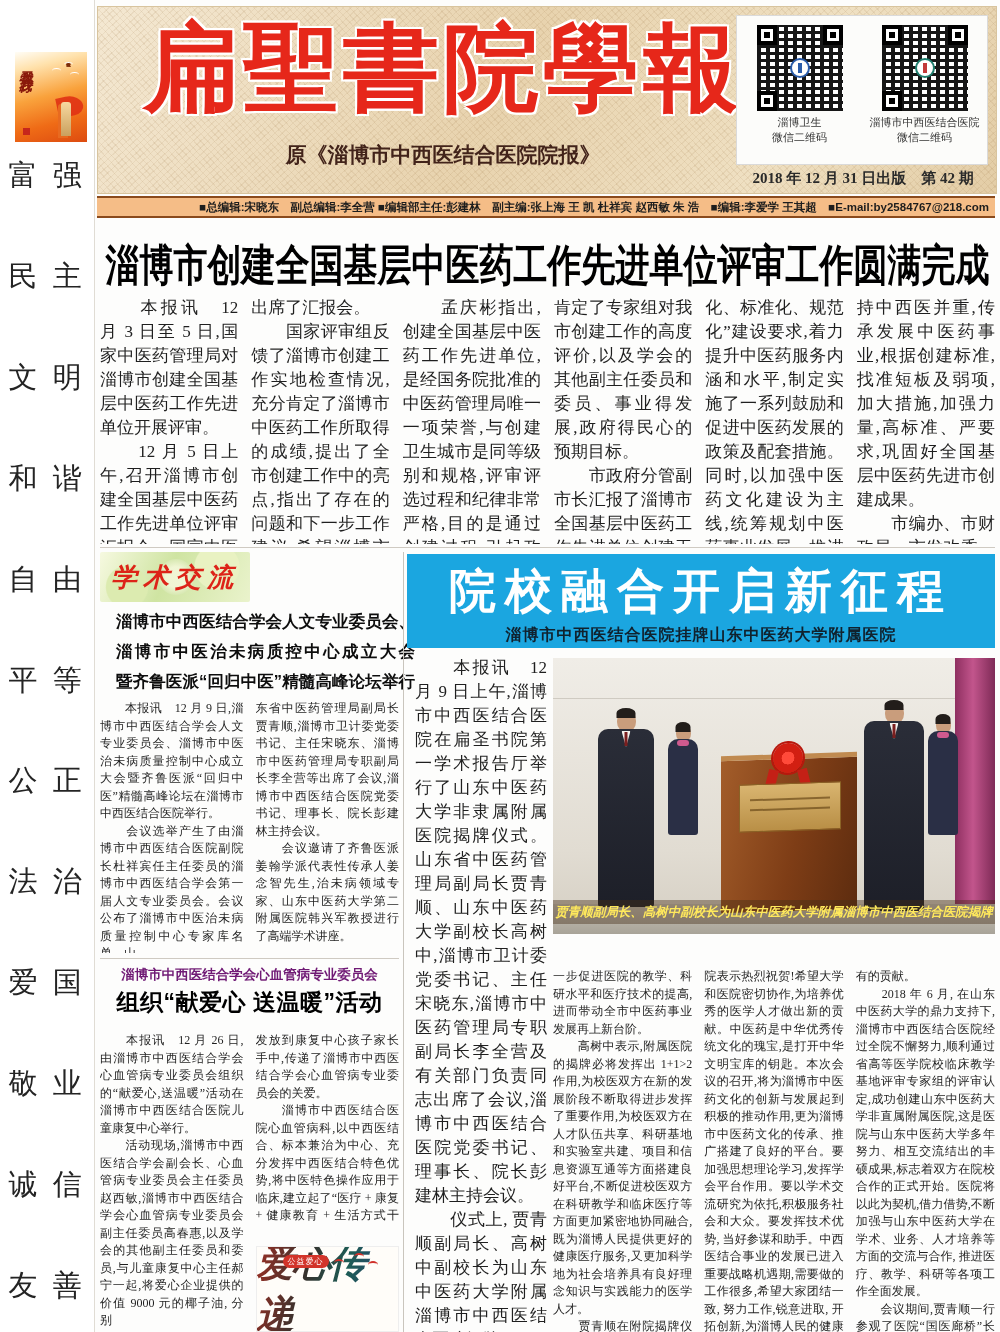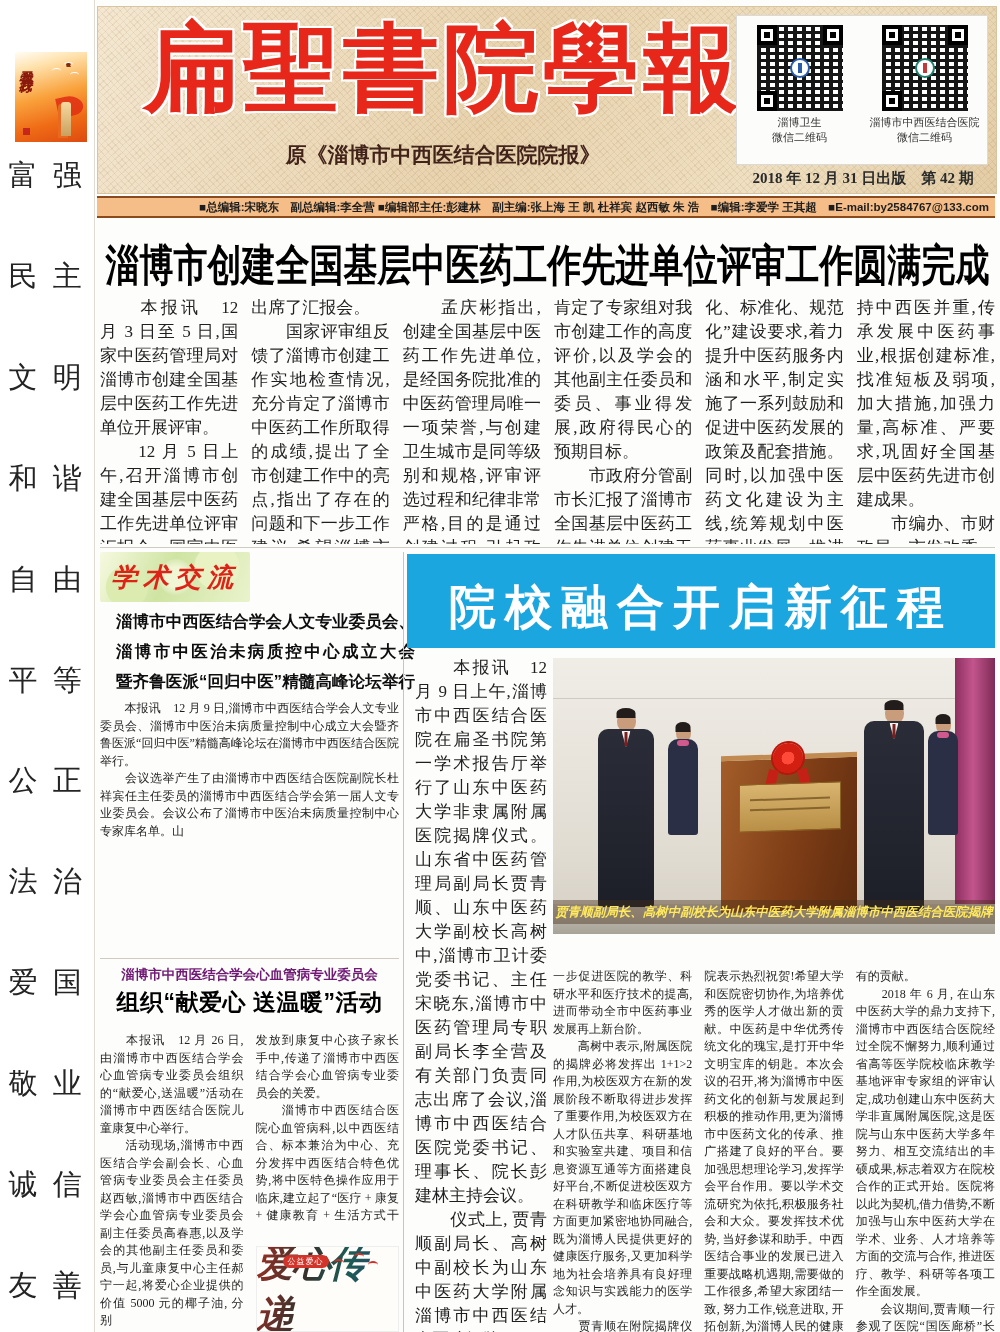--- a/index.html
+++ b/index.html
@@ -98,21 +98,21 @@
     background:linear-gradient(100deg,#9c2f24 0%,#35322e 35%,#1d5c55 60%,#28456f 85%);
     -webkit-background-clip:text;background-clip:text;color:transparent;}
   .love-badge{position:absolute;left:26px;top:8px;background:#d2342a;color:#fff;font-size:8px;
     border-radius:8px;padding:1px 5px;letter-spacing:1px;}
   .rbird{position:absolute;width:10px;height:6px;border-top:2px solid #d0302a;border-radius:50%;}
   .rb1{right:34px;top:6px;} .rb2{right:54px;top:12px;} .rb3{right:20px;top:14px;}
 
   
   .vdivider{left:403px;top:552px;width:1px;height:780px;background:#c9c5bd;}
   .banner{left:407px;top:554px;width:588px;height:94px;background:#1ba6e0;text-align:center;overflow:hidden;}
-  .banner-title{margin-top:22px;font-size:47px;font-weight:900;color:#fff;letter-spacing:9px;
+  .banner-title{margin-top:6px;font-size:47px;font-weight:900;color:#fff;letter-spacing:9px;
     font-family:"Liberation Sans","DejaVu Sans",sans-serif;white-space:nowrap;}
   .banner-sub{margin-top:2px;font-size:16px;font-weight:bold;color:#10222e;letter-spacing:1px;}
   .banner-col1{left:415px;top:656px;width:132px;height:676px;}
 
   
   .photo{left:553px;top:658px;width:442px;height:276px;overflow:hidden;background:#e7e3db;}
   .p-wall{left:0;top:0;width:100%;height:100%;background:linear-gradient(#f0ede7 0%,#e1dcd2 70%,#d4cec2 100%);}
   .p-wall-line{left:0;top:40px;width:100%;height:1px;background:rgba(120,110,95,.25);}
   .p-curtain{right:0;top:0;width:40px;height:100%;
     background:linear-gradient(90deg,#8e2f60,#c2558c 45%,#7e2a56);}
@@ -192,21 +192,21 @@
         <span class="qr-logo logo-teal"></span>
       </div>
       <div class="qr-label">淄博市中西医结合医院
 微信二维码</div>
     </div>
   </div>
   <div class="abs issue-line">2018 年 12 月 31 日出版　第 42 期</div>
 </div>
 
 <div class="abs editors-bar">
-  <span>■总编辑:宋晓东　副总编辑:李全营 ■编辑部主任:彭建林　副主编:张上海 王 凯 杜祥宾 赵西敏 朱 浩　■编辑:李爱学 王其超　■E-mail:by2584767@133.com</span>
+  <span>■总编辑:宋晓东　副总编辑:李全营 ■编辑部主任:彭建林　副主编:张上海 王 凯 杜祥宾 赵西敏 朱 浩　■编辑:李爱学 王其超　■E-mail:by2584767@218.com</span>
 </div>
 
 <div class="abs lead-headline">淄博市创建全国基层中医药工作先进单位评审工作圆满完成</div>
 <div class="abs cols lead-cols">
   <div class="body-text">　　本报讯　12 月 3 日至 5 日,国家中医药管理局对淄博市创建全国基层中医药工作先进单位开展评审。
 　　12 月 5 日上午,召开淄博市创建全国基层中医药工作先进单位评审汇报会。国家中医药管理局医政司副巡视员孟庆彬及评审专家组成员参加了汇报会,山东省中医药管理局局长孙春玲、副局长贾青顺,市政府分管副市长、副秘书长</div>
   <div class="body-text">出席了汇报会。
 　　国家评审组反馈了淄博市创建工作实地检查情况,充分肯定了淄博市中医药工作所取得的成绩,提出了全市创建工作中的亮点,指出了存在的问题和下一步工作建议,希望淄博市进一步加大工作力度,不断提升基层中医药服务能力和水平,持续巩固创建成果,为淄博人民提供更优质的中医药服务保障。</div>
   <div class="body-text">　　孟庆彬指出,创建全国基层中医药工作先进单位,是经国务院批准的中医药管理局唯一一项荣誉,与创建卫生城市是同等级别和规格,评审评选过程和纪律非常严格,目的是通过创建过程,引起政府及各部门对中医药的更好重视,出台更好的政策,推动基层中医药工作再上一个新台阶,为人民群众提供更多更好的中医药优质服务。孟庆彬充分</div>
   <div class="body-text">肯定了专家组对我市创建工作的高度评价,以及学会的其他副主任委员和委员、事业得发展,政府得民心的预期目标。
@@ -220,46 +220,49 @@
 <div class="academic-badge">
   <span class="academic-badge-leaf"></span>
   <span class="academic-badge-text">学术交流</span>
 </div>
 <div class="abs academic-headline">淄博市中西医结合学会人文专业委员会、
 淄博市中医治未病质控中心成立大会
 暨齐鲁医派“回归中医”精髓高峰论坛举行</div>
 <div class="abs cols academic-cols">
   <div class="body-text small-text">　　本报讯　12 月 9 日,淄博市中西医结合学会人文专业委员会、淄博市中医治未病质量控制中心成立大会暨齐鲁医派“回归中医”精髓高峰论坛在淄博市中西医结合医院举行。
 　　会议选举产生了由淄博市中西医结合医院副院长杜祥宾任主任委员的淄博市中西医结合学会第一届人文专业委员会。会议公布了淄博市中医治未病质量控制中心专家库名单。山</div>
+  <div class="body-text small-text">东省中医药管理局副局长贾青顺,淄博市卫计委党委书记、主任宋晓东、淄博市中医药管理局专职副局长李全营等出席了会议,淄博市中西医结合医院党委书记、理事长、院长彭建林主持会议。
+　　会议邀请了齐鲁医派姜翰学派代表性传承人姜念智先生,治未病领域专家、山东中医药大学第二附属医院韩兴军教授进行了高端学术讲座。</div>
 </div>
 <div class="abs rule" style="left:100px;top:958px;width:299px;height:1px;"></div>
 
 <div class="abs charity-kicker">淄博市中西医结合学会心血管病专业委员会</div>
 <div class="abs charity-headline">组织“献爱心 送温暖”活动</div>
 <div class="abs cols charity-cols">
   <div>
     <div class="body-text small-text" style="flex:1;">　　本报讯　12 月 26 日,由淄博市中西医结合学会心血管病专业委员会组织的“献爱心,送温暖”活动在淄博市中西医结合医院儿童康复中心举行。
-　　活动现场,淄博市中西医结合学会副会长、心血管病专业委员会主任委员赵西敏,淄博市中西医结合学会心血管病专业委员会副主任委员高春惠,以及学会的其他副主任委员和委员,与儿童康复中心主任郝宁一起,将爱心企业提供的价值 5000 元的椰子油, 分别</div>
+　　活动现场,淄博市中西医结合学会副会长、心血管病专业委员会主任委员赵西敏,淄博市中西医结合学会心血管病专业委员会副主任委员高春惠,以及学会的其他副主任委员和委员,与儿童康复中心主任郝宁一起,将爱心企业提供的价值 9000 元的椰子油, 分别</div>
   </div>
   <div>
     <div class="body-text small-text" style="flex:1;">发放到康复中心孩子家长手中,传递了淄博市中西医结合学会心血管病专业委员会的关爱。
 　　淄博市中西医结合医院心血管病科,以中西医结合、标本兼治为中心、充分发挥中西医结合特色优势,将中医特色操作应用于临床,建立起了“医疗 + 康复 + 健康教育 + 生活方式干预”的全方位治疗模式。</div>
     <div class="love-art">
       <span class="love-badge">公益爱心</span>
       <span class="rbird rb1"></span>
       <span class="rbird rb2"></span>
       <span class="rbird rb3"></span>
       <span class="love-art-text">爱心传递</span>
     </div>
   </div>
 </div>
 
 <div class="abs vdivider"></div>
 <div class="abs banner">
   <div class="banner-title">院校融合开启新征程</div>
+  <div class="banner-sub">淄博市中西医结合医院挂牌山东中医药大学附属医院</div>
 </div>
 
 <div class="abs body-text banner-col1">　　本报讯　12 月 9 日上午,淄博市中西医结合医院在扁圣书院第一学术报告厅举行了山东中医药大学非隶属附属医院揭牌仪式。山东省中医药管理局副局长贾青顺、山东中医药大学副校长高树中,淄博市卫计委党委书记、主任宋晓东,淄博市中医药管理局专职副局长李全营及有关部门负责同志出席了会议,淄博市中西医结合医院党委书记、理事长、院长彭建林主持会议。
 　　仪式上, 贾青顺副局长、高树中副校长为山东中医药大学附属淄博市中西医结合医院揭牌。
 　　宋晓东对附院揭牌表示祝贺,对淄博市中西医结合医院创建附属医院工作给予了充分肯定。指出,医院不断加大基础设施建设和医疗设施投入力度,尤其是通过创建中西医结合三甲医院战略的实施,已成为拥有一系列高端医疗设备和一支业务能力强、服务水平高的人才队伍的医院。附属医院的揭牌,必将进</div>
 
 <div class="abs photo">
   <div class="abs p-wall"></div>
   <div class="abs p-wall-line"></div>
   <div class="abs p-curtain"></div>

